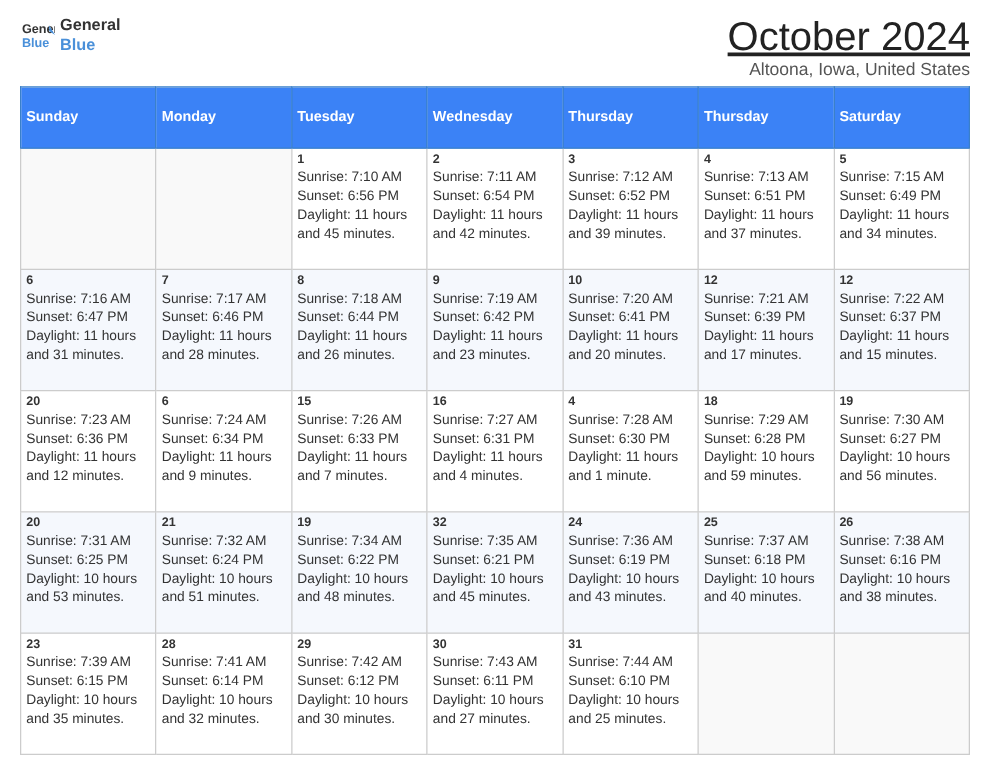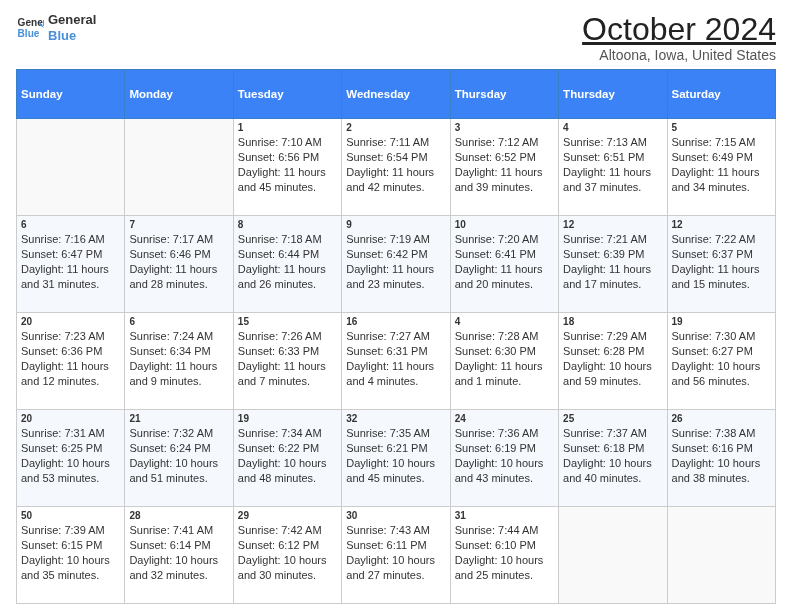--- a/index.html
+++ b/index.html
@@ -236,21 +236,21 @@
             <span class="day-number">25</span>
             <div class="day-info">Sunrise: 7:37 AM<br>Sunset: 6:18 PM<br>Daylight: 10 hours and 40 minutes.</div>
           </td>
           <td>
             <span class="day-number">26</span>
             <div class="day-info">Sunrise: 7:38 AM<br>Sunset: 6:16 PM<br>Daylight: 10 hours and 38 minutes.</div>
           </td>
         </tr>
         <tr>
           <td>
-            <span class="day-number">50</span>
+            <span class="day-number">23</span>
             <div class="day-info">Sunrise: 7:39 AM<br>Sunset: 6:15 PM<br>Daylight: 10 hours and 35 minutes.</div>
           </td>
           <td>
             <span class="day-number">28</span>
             <div class="day-info">Sunrise: 7:41 AM<br>Sunset: 6:14 PM<br>Daylight: 10 hours and 32 minutes.</div>
           </td>
           <td>
             <span class="day-number">29</span>
             <div class="day-info">Sunrise: 7:42 AM<br>Sunset: 6:12 PM<br>Daylight: 10 hours and 30 minutes.</div>
           </td>

